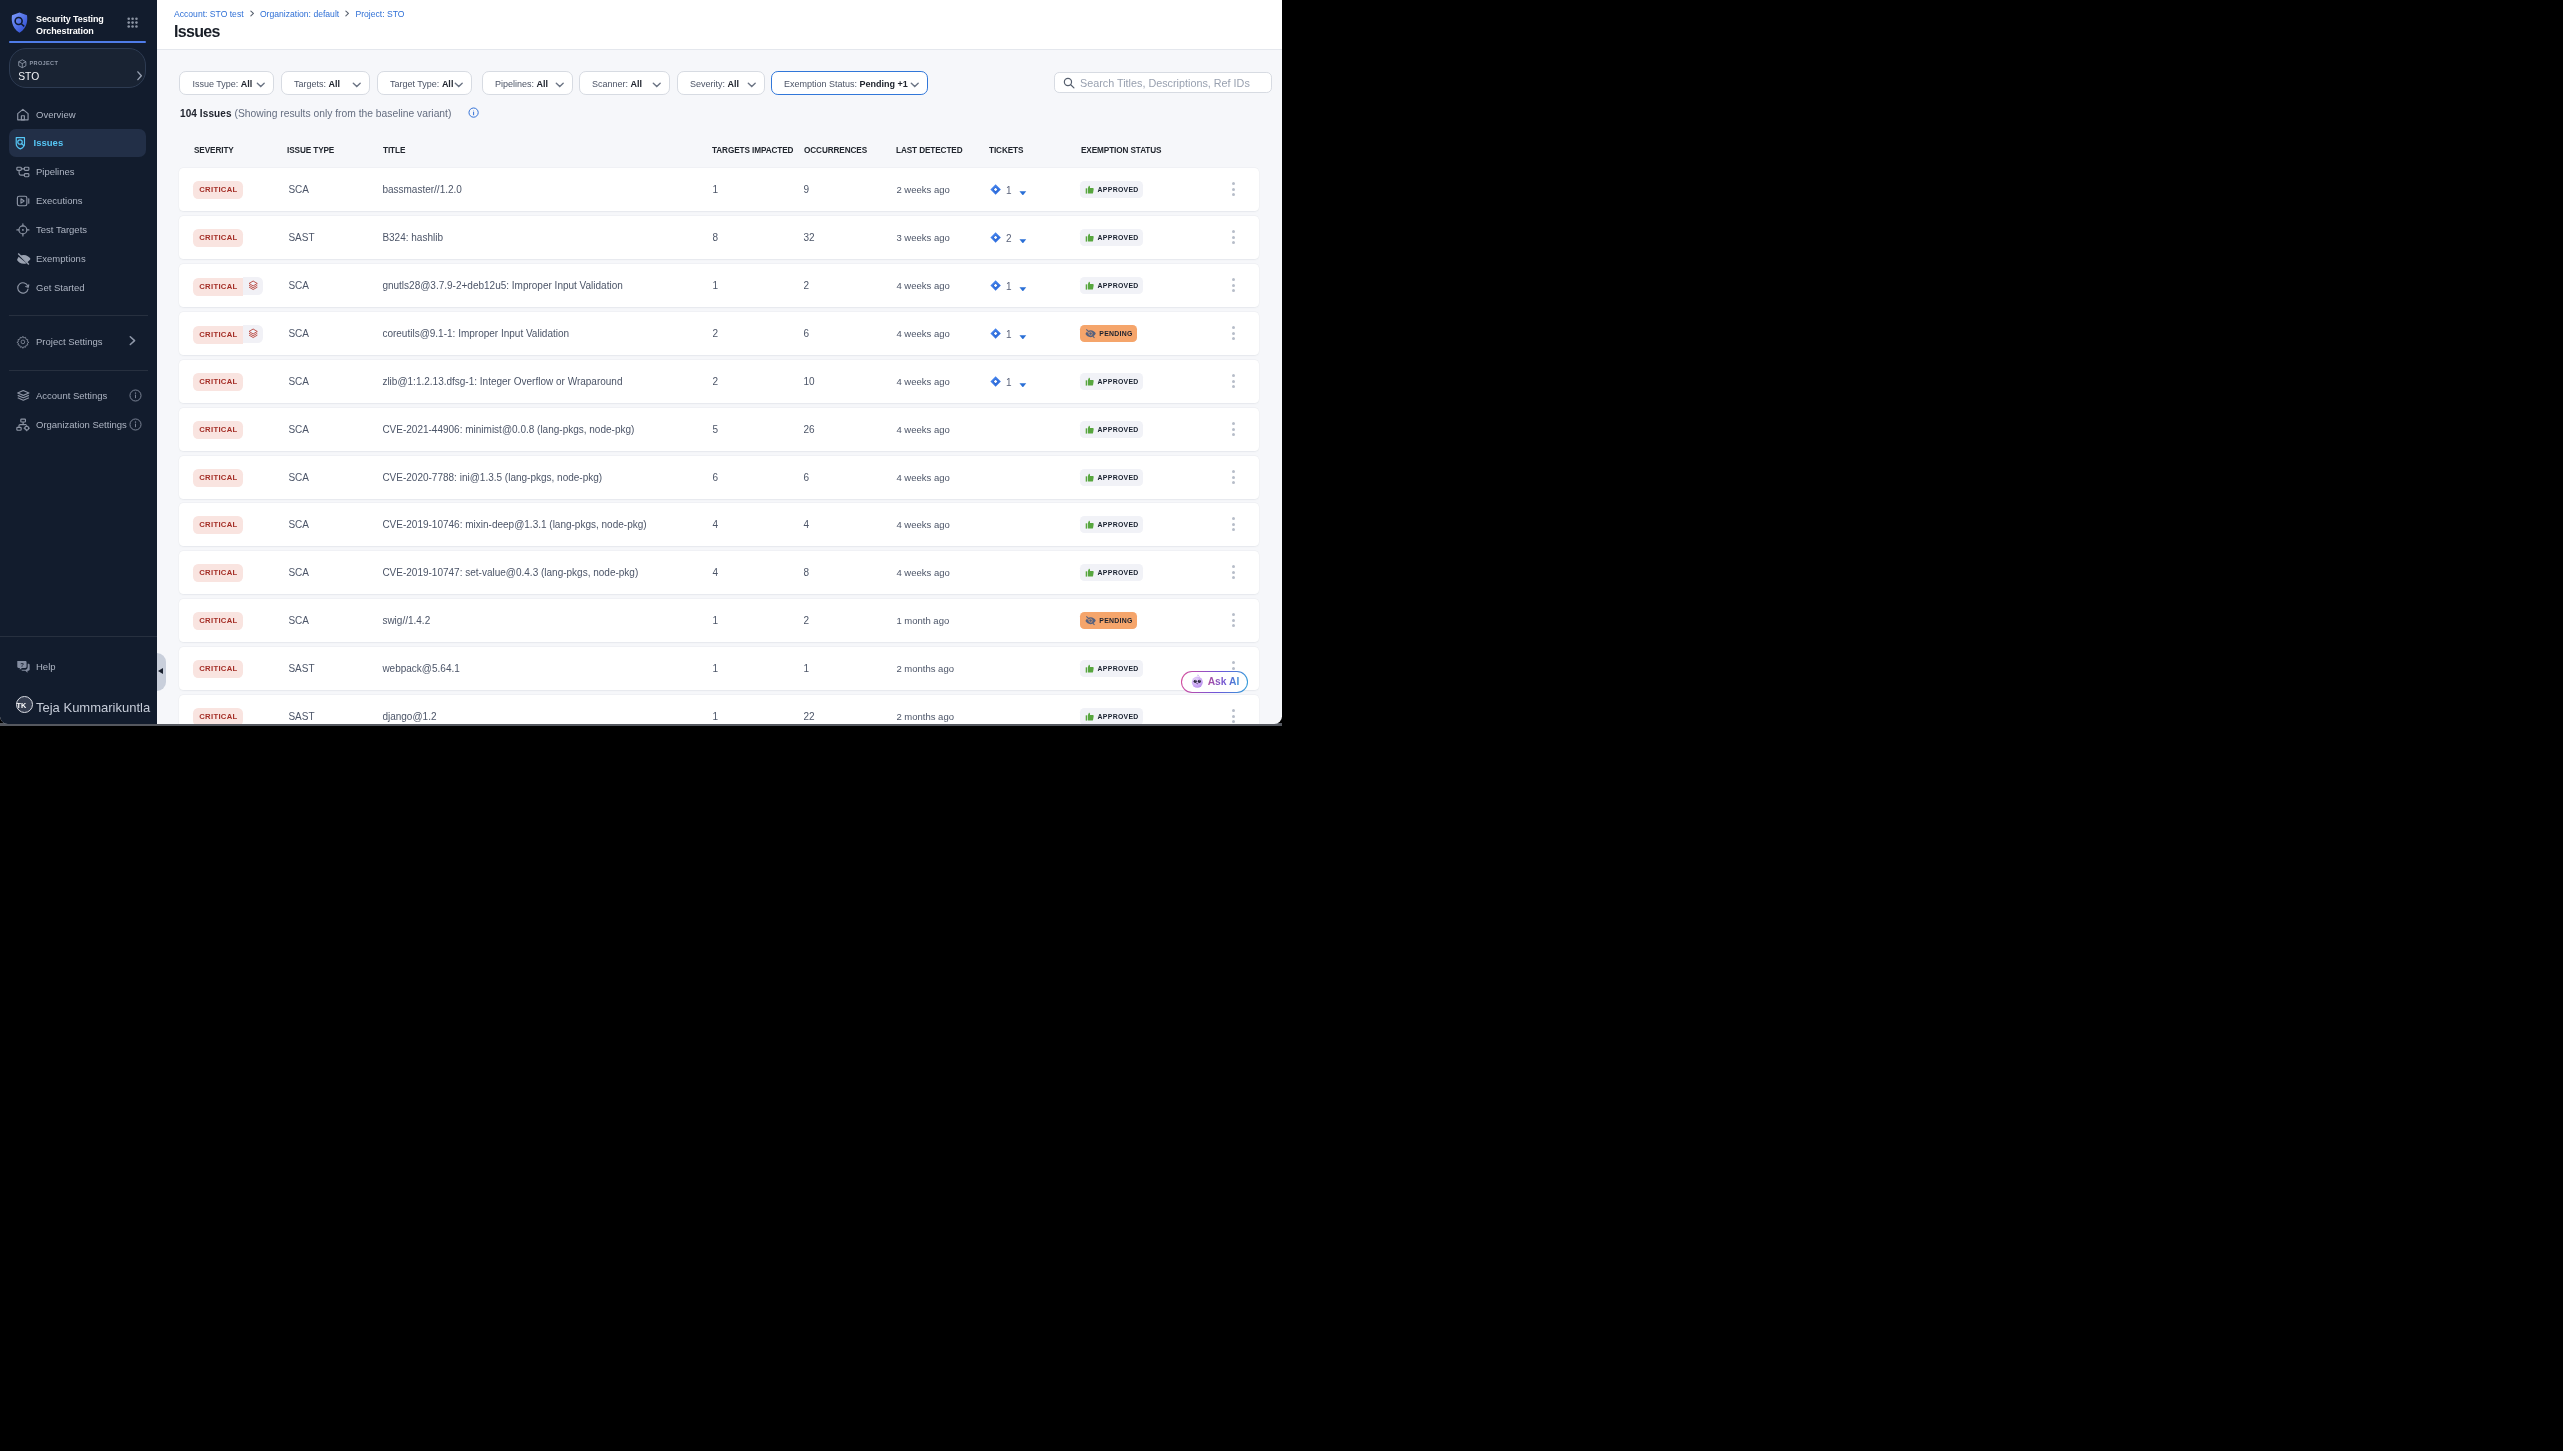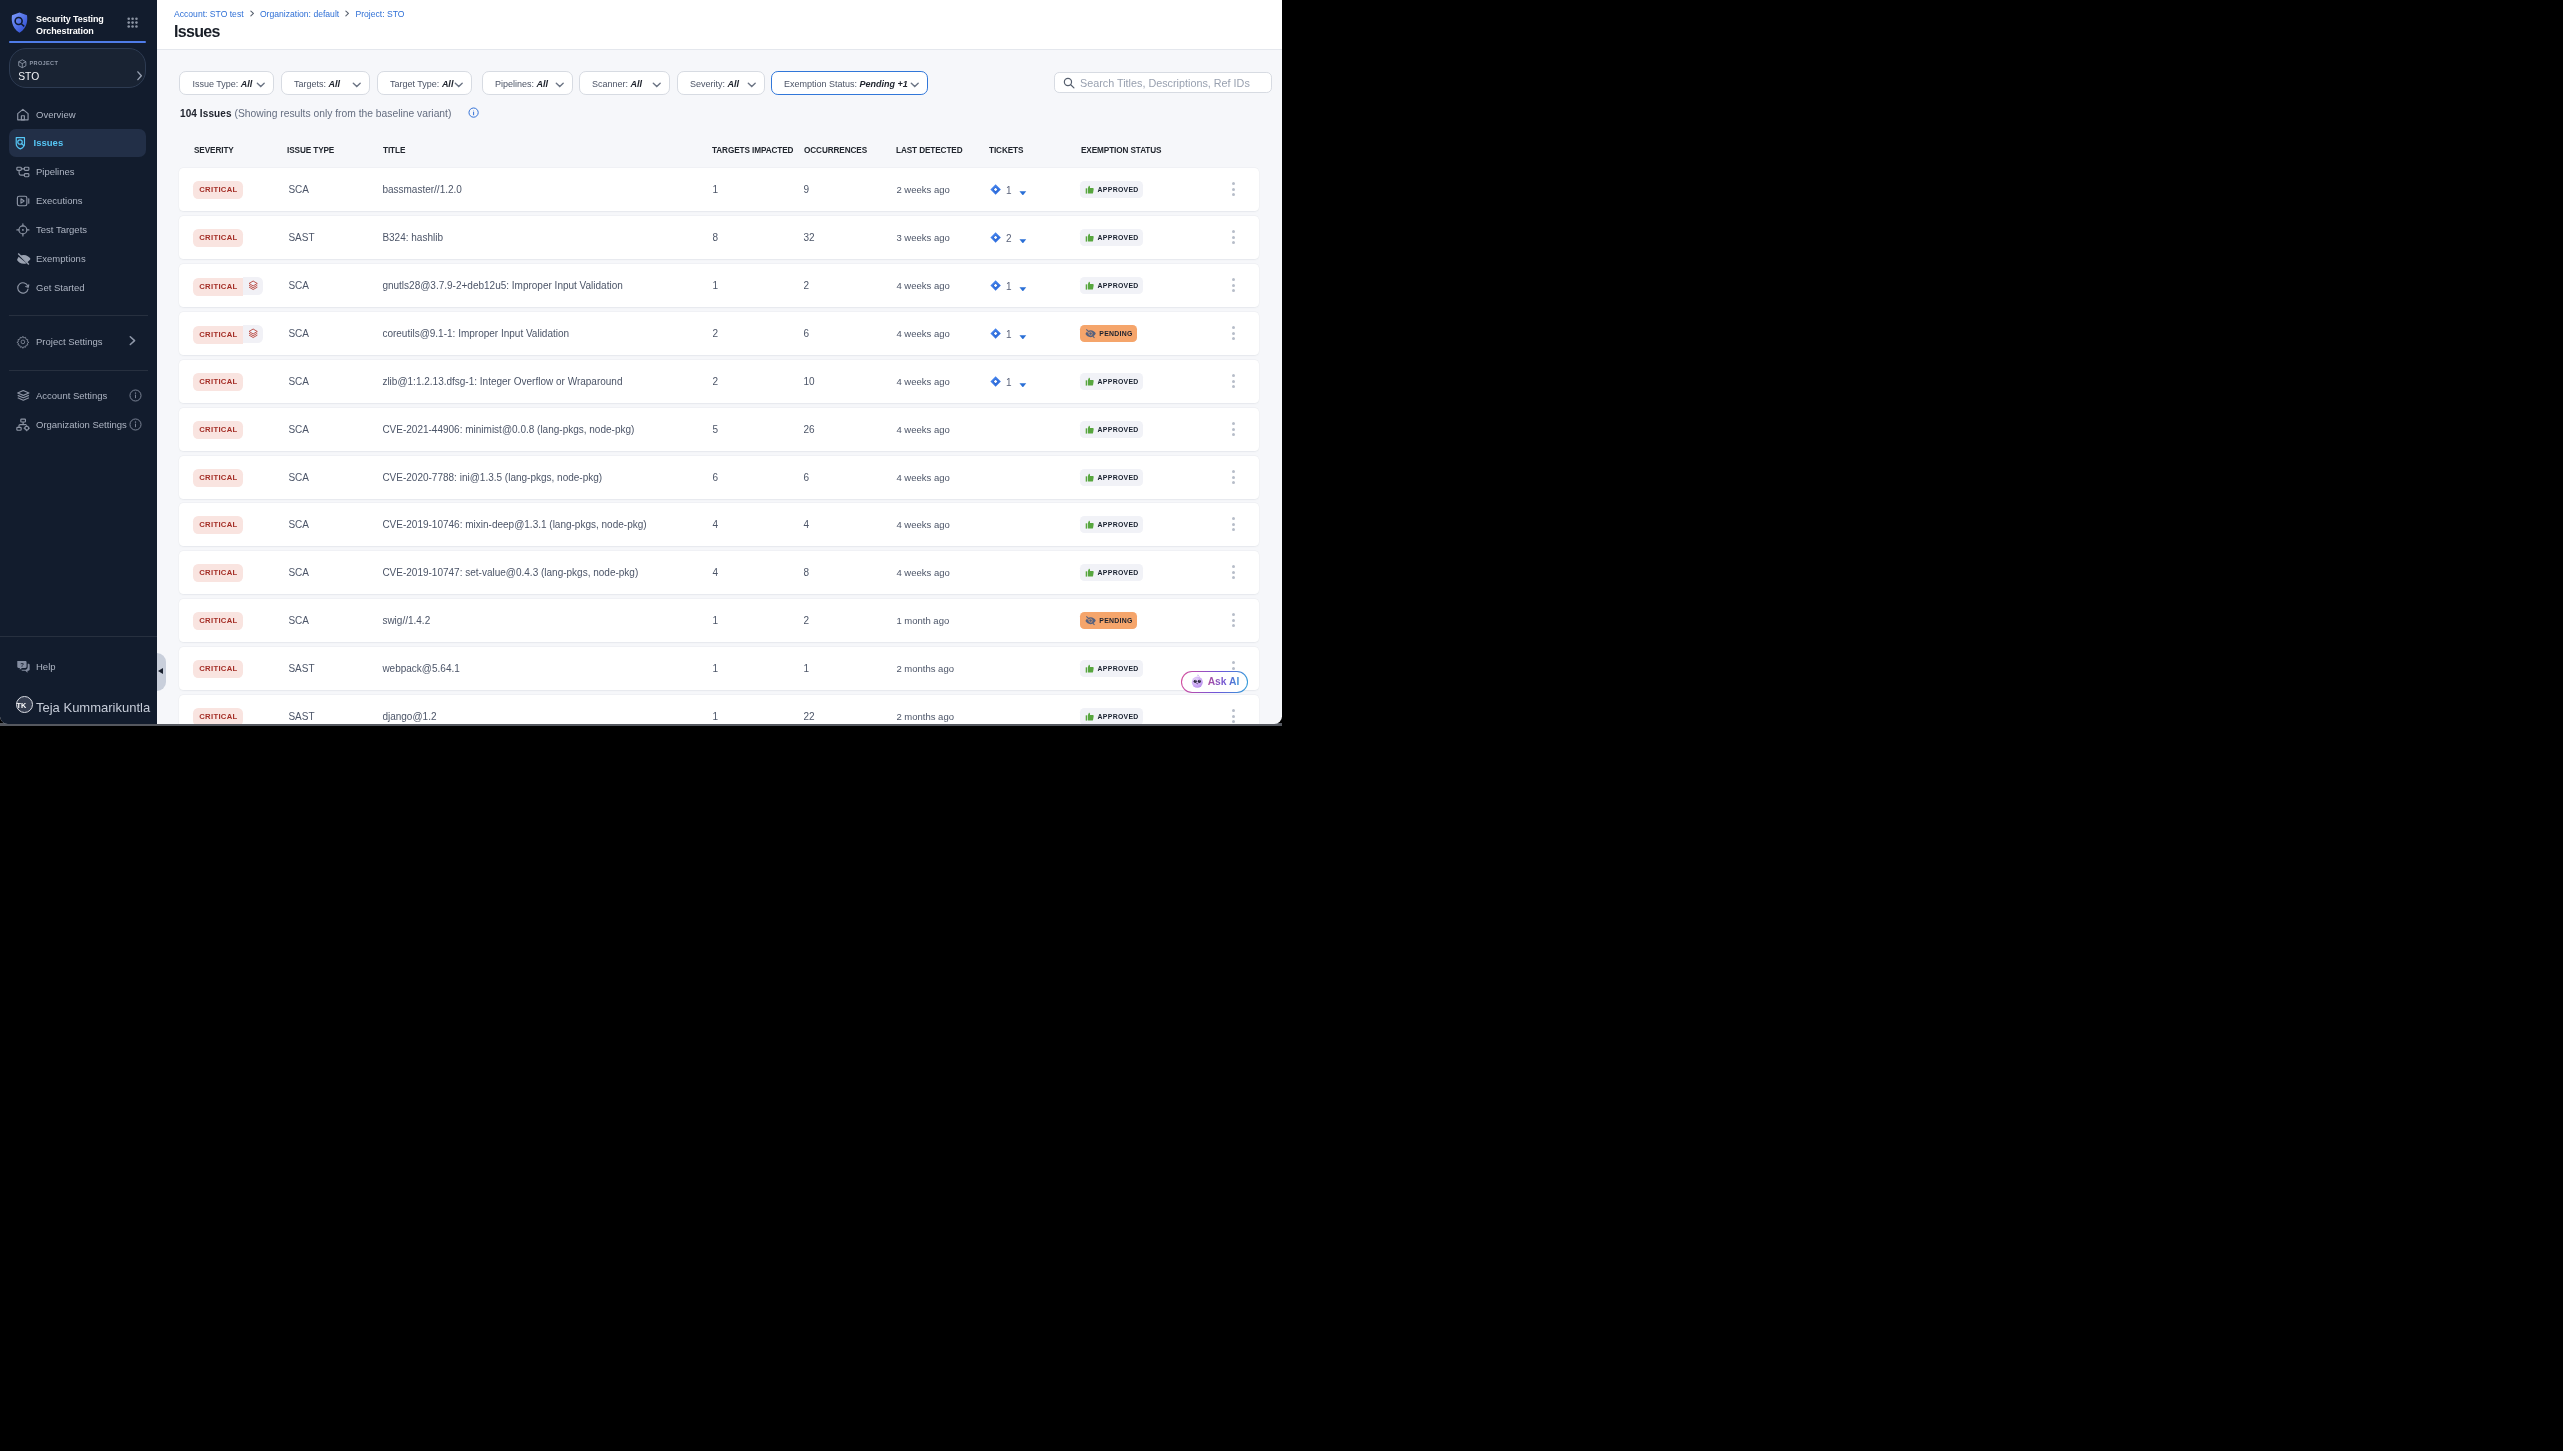--- a/index.html
+++ b/index.html
@@ -33,21 +33,21 @@
 #uname { position:absolute; left:36px; top:700px; font-size:13px; color:#c6ccd8; }
 
 #content { position:absolute; left:157px; top:0; width:1125px; height:904px; }
 #header { position:absolute; left:0; top:0; width:1125px; height:50px; background:#fff; border-bottom:0.9px solid #e4e7ed;}
 #crumbs { position:absolute; left:17px; top:8.6px; font-size:8.6px; color:#2e6fd6;}
 #crumbs .csep { display:inline-block; margin:0 6px; width:4.3px; height:6.9px; background:none;}
 #ptitle { position:absolute; left:17px; top:23px; font-size:16px; font-weight:bold; color:#191e27; letter-spacing:-0.7px;}
 
 .filter { position:absolute; top:71px; height:24px; background:#fff; border:0.9px solid #d7dbe2; border-radius:6.9px; font-size:9px; color:#4c5466; }
 .filter .in { position:absolute; left:12px; top:6.9px; white-space:nowrap;}
-.filter b { color:#20252f;font-style:italic; }
+.filter b { color:#20252f; }
 .fchev { position:absolute; right:7.7px; top:9.5px; }
 .filter.hl { border:0.9px solid #3177d9; }
 #search { position:absolute; left:897px; top:72px; width:218px; height:20.6px; background:#fff; border:0.9px solid #d7dbe2; border-radius:5.2px;}
 #search svg { position:absolute; left:7.7px; top:4.3px; }
 #search .ph { position:absolute; left:25px; top:4.3px; font-size:10.8px; color:#99a1b0;}
 #count { position:absolute; left:23px; top:107px; font-size:10.3px; color:#656e80;}
 #count b { color:#20242e; font-size:10px; letter-spacing:0.1px;}
 #count svg { vertical-align:-1.7px; margin-left:16.3px;}
 
 .th { position:absolute; top:146px; font-size:8.2px; font-weight:bold; color:#22272f; letter-spacing:-0.1px;}

